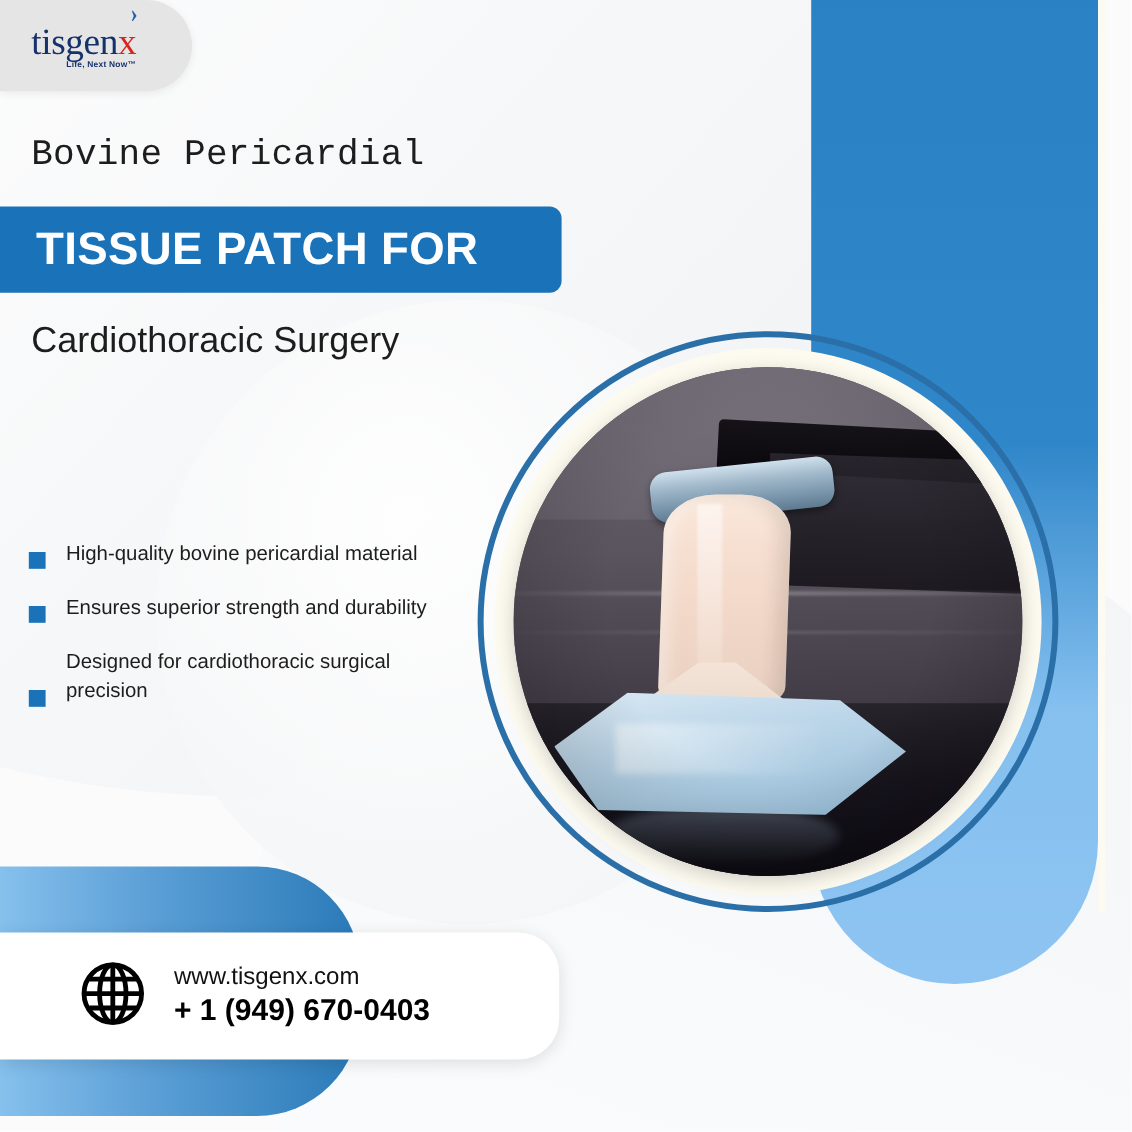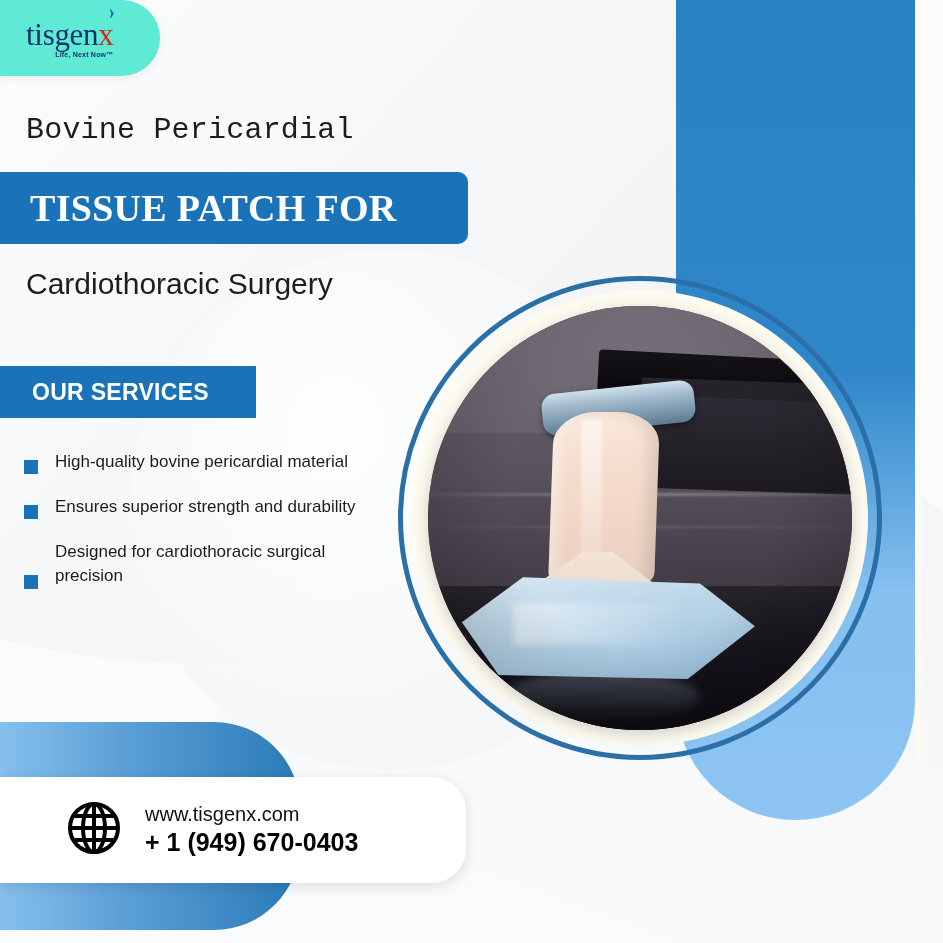--- a/index.html
+++ b/index.html
@@ -164,21 +164,21 @@
   }
   .ph-vignette{
     position:absolute; inset:0;
     background:radial-gradient(ellipse at 50% 45%, rgba(0,0,0,0) 45%, rgba(0,0,0,.28) 100%);
   }
 
   
   .logo-pill{
     position:absolute; left:0; top:0;
     width:160px; height:76px;
-    background:#5eead4;
+    background:#e5e5e5;
     border-top-right-radius:42px;
     border-bottom-right-radius:42px;
     box-shadow:0 2px 8px rgba(0,0,0,.07);
     display:flex; align-items:center;
   }
   .logo-wrap{ position:relative; margin-left:26px; }
   .logo-word{
     font-family:"Liberation Serif", serif;
     font-size:31px; line-height:1;
     color:#16326b;
@@ -213,21 +213,20 @@
     width:468px; height:72px;
     background:#1a72b8;
     border-top-right-radius:10px;
     border-bottom-right-radius:10px;
     display:flex; align-items:center;
   }
   .h-band-text{
     margin-left:30px;
     color:#ffffff; font-size:38px; font-weight:bold;
     letter-spacing:.3px;
-    font-family:Liberation Serif, serif;
   }
   .h-line3{
     position:absolute; left:26px; top:267px;
     font-size:30px; color:#1d1d1d; font-weight:400;
   }
 
   
   .svc-band{
     position:absolute; left:0; top:366px;
     width:256px; height:52px;
@@ -331,23 +330,20 @@
       <div class="logo-tag">Life, Next Now™</div>
     </div>
   </div>
 
   <div class="h-line1">Bovine Pericardial</div>
   <div class="h-band">
     <div class="h-band-text">TISSUE PATCH FOR</div>
   </div>
   <div class="h-line3">Cardiothoracic Surgery</div>
 
-  <div class="svc-band">
-    <div class="svc-text">OUR SERVICES</div>
-  </div>
 
   <div class="bullets">
     <div class="bullet">
       <div class="bullet-sq"></div>
       <div class="bullet-tx">High-quality bovine pericardial material</div>
     </div>
     <div class="bullet">
       <div class="bullet-sq"></div>
       <div class="bullet-tx">Ensures superior strength and durability</div>
     </div>

